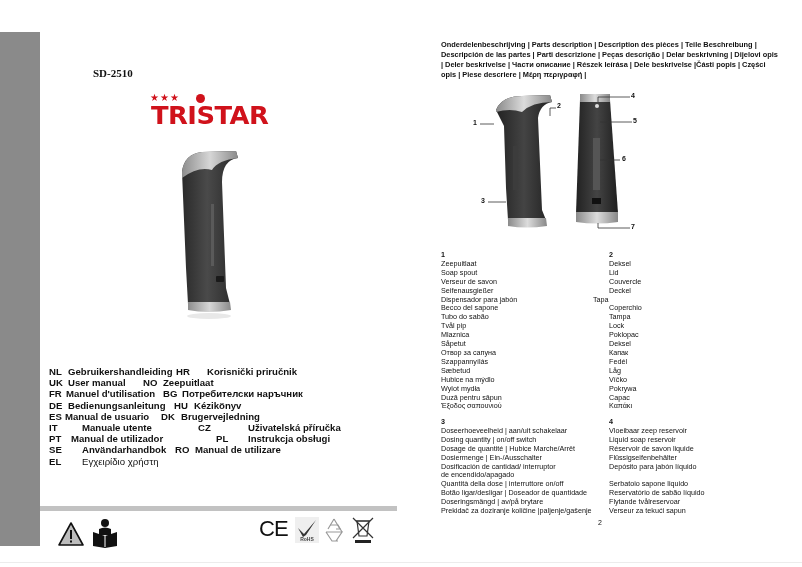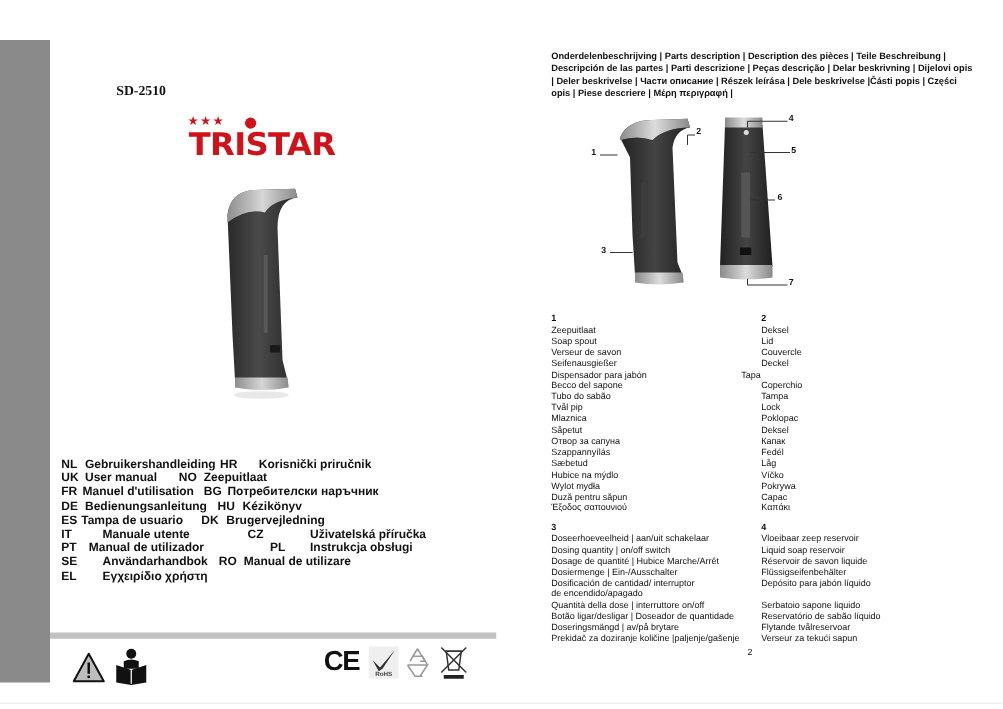--- a/index.html
+++ b/index.html
@@ -91,21 +91,21 @@
     <span class="c" style="left:133px">Потребителски наръчник</span>
   </div>
   <div class="row">
     <span class="c" style="left:0">DE</span>
     <span class="c" style="left:19px">Bedienungsanleitung</span>
     <span class="c" style="left:125px">HU</span>
     <span class="c" style="left:145px">Kézikönyv</span>
   </div>
   <div class="row">
     <span class="c" style="left:0">ES</span>
-    <span class="c" style="left:16px">Tampa de usuario</span>
+    <span class="c" style="left:16px">Manual de usuario</span>
     <span class="c" style="left:112px">DK</span>
     <span class="c" style="left:132px">Brugervejledning</span>
   </div>
   <div class="row">
     <span class="c" style="left:0">IT</span>
     <span class="c" style="left:33px">Manuale utente</span>
     <span class="c" style="left:149px">CZ</span>
     <span class="c" style="left:199px">Uživatelská příručka</span>
   </div>
   <div class="row">
@@ -115,40 +115,40 @@
     <span class="c" style="left:199px">Instrukcja obsługi</span>
   </div>
   <div class="row">
     <span class="c" style="left:0">SE</span>
     <span class="c" style="left:33px">Användarhandbok</span>
     <span class="c" style="left:126px">RO</span>
     <span class="c" style="left:146px">Manual de utilizare</span>
   </div>
   <div class="row">
     <span class="c" style="left:0">EL</span>
-    <span class="c" style="left:33px;font-weight:bold">Εγχειρίδιο χρήστη</span>
+    <span class="c" style="left:33px;font-weight:normal">Εγχειρίδιο χρήστη</span>
   </div>
 </div>
 
 <div class="abs" id="bottom-icons">
   <svg width="26" height="26" viewBox="0 0 26 26" style="position:absolute;left:0;top:3px">
     <path d="M13 2 L25 24 L1 24 Z" fill="#bdbdbd" stroke="#111" stroke-width="1.6" stroke-linejoin="round"></path>
     <rect x="12" y="9" width="2" height="9" fill="#111"></rect>
       <rect x="12" y="19.5" width="2" height="2" fill="#111"></rect>
   </svg>
   <svg width="28" height="30" viewBox="0 0 28 30" style="position:absolute;left:33px;top:0">
     <circle cx="14" cy="5" r="4" fill="#111"></circle>
     <path d="M8 11 Q14 8 20 11 L20 17 L8 17 Z" fill="#111"></path>
     <path d="M2 14 L14 18 L26 14 L26 28 L14 30 L2 28 Z" fill="#111"></path>
     <path d="M14 18 L14 29" stroke="#fff" stroke-width="1"></path>
   </svg>
 </div>
 
 <div class="abs" id="cert-icons">
-  <span style="position:absolute;left:0;top:0;font-size:22px;font-weight:bold;letter-spacing:-1px;line-height:24px">CE</span>
+  <span style="position:absolute;left:0;top:0;font-size:22px;font-weight:normal;letter-spacing:-1px;line-height:24px">CE</span>
   <svg width="24" height="26" viewBox="0 0 24 26" style="position:absolute;left:36px;top:0">
     <rect x="0" y="0" width="24" height="26" fill="#efefef"></rect>
     <path d="M3 11 L9 17 L21 3 L11 18 L8 20 Z" fill="#333"></path>
     <text x="12" y="24" font-size="5" font-weight="bold" text-anchor="middle" fill="#444" font-family="Liberation Sans, sans-serif">RoHS</text>
   </svg>
   <svg width="24" height="26" viewBox="0 0 24 26" style="position:absolute;left:63px;top:0">
     <g fill="none" stroke="#999" stroke-width="1.2">
       <path d="M12 2 L18 12 L14 12 M12 2 L6 12"></path>
       <path d="M4 15 L10 24 L16 24 M4 15 L20 15 L14 24"></path>
       <path d="M8 8 L16 8 L20 15"></path>

